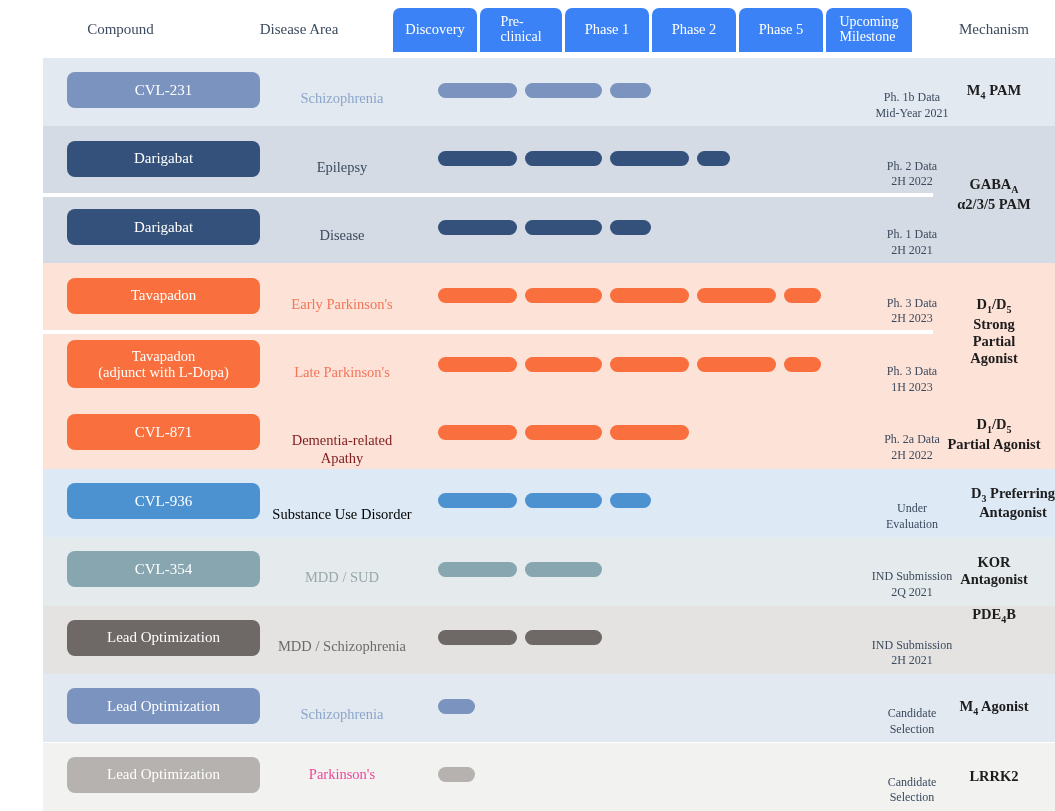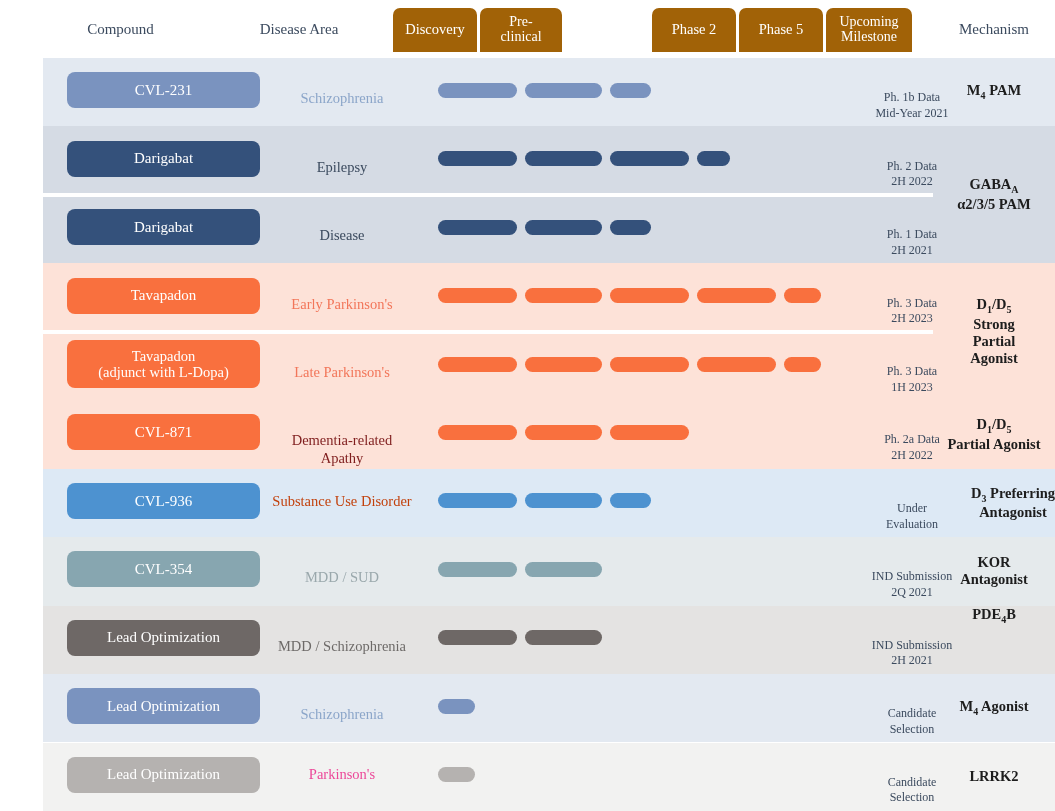--- a/index.html
+++ b/index.html
@@ -15,25 +15,24 @@
   .header-row{position:absolute;left:0;top:0;width:1055px;height:58px;}
   .col-head{
     position:absolute;top:8px;
     font-size:15px;color:#3b4a5e;
     text-align:center;line-height:1.05;
     display:flex;align-items:center;justify-content:center;
     height:44px;
   }
   .tab-head{
     position:absolute;top:8px;height:44px;
-    background:#a16207;color:#ffffff;
+    background:#3b82f6;color:#ffffff;
     border-radius:7px 7px 0 0;
     font-size:14.5px;line-height:1.05;
     display:flex;align-items:center;justify-content:center;
-    text-align:center;
   }
   .tab-head.two-line{font-size:14px;}
 
   
   .row{position:absolute;left:0;width:1055px;margin-left:43px;}
   .band{position:absolute;left:0;top:0;width:1055px;height:100%;}
 
   .pill{
     position:absolute;left:24px;
     width:193px;height:36px;
@@ -84,20 +83,23 @@
       </div>
       <div class="col-head" style="left: 227px; width: 144px;">
         <div>Disease Area</div>
       </div>
       <div class="tab-head" style="left: 393px; width: 84px;">
         <div>Discovery</div>
       </div>
       <div class="tab-head two-line" style="left: 480px; width: 82px;">
         <div>Pre-<br>clinical</div>
       </div>
+      <div class="tab-head" style="left: 565px; width: 84px;">
+        <div>Phase 1</div>
+      </div>
       <div class="tab-head" style="left: 652px; width: 84px;">
         <div>Phase 2</div>
       </div>
       <div class="tab-head" style="left: 739px; width: 84px;">
         <div>Phase 5</div>
       </div>
       <div class="tab-head two-line" style="left: 826px; width: 86px;">
         <div>Upcoming<br>Milestone</div>
       </div>
       <div class="col-head" style="left: 933px; width: 122px;">
@@ -173,21 +175,21 @@
       <div class="bar" style="background: rgb(249, 112, 62); left: 395px; width: 79px; top: 24.725px;"></div>
       <div class="bar" style="background: rgb(249, 112, 62); left: 482px; width: 77px; top: 24.725px;"></div>
       <div class="bar" style="background: rgb(249, 112, 62); left: 567px; width: 79px; top: 24.725px;"></div>
       <div class="milestone" style="top: 32.225px;">Ph. 2a Data<br>2H 2022</div>
     </div>
     <div class="row" style="top: 468.7px; height: 68.45px;">
       <div class="band" style="background: rgb(221, 233, 245);"></div>
       <div class="pill" style="background: rgb(77, 146, 208); top: 14.225px;">
         <span>CVL-936</span>
       </div>
-      <div class="disease" style="color: #c2410c; top: 24px;">Substance Use Disorder</div>
+      <div class="disease" style="color: #000000; top: 37px;">Substance Use Disorder</div>
       <div class="bar" style="background: rgb(77, 146, 208); left: 395px; width: 79px; top: 24.725px;"></div>
       <div class="bar" style="background: rgb(77, 146, 208); left: 482px; width: 77px; top: 24.725px;"></div>
       <div class="bar" style="background: rgb(77, 146, 208); left: 567px; width: 41.2px; top: 24.725px;"></div>
       <div class="milestone" style="top: 32.225px;">Under<br>Evaluation</div>
     </div>
     <div class="row" style="top: 537.15px; height: 68.45px;">
       <div class="band" style="background: rgb(229, 234, 236);"></div>
       <div class="pill" style="background: rgb(135, 166, 176); top: 14.225px;">
         <span>CVL-354</span>
       </div>

